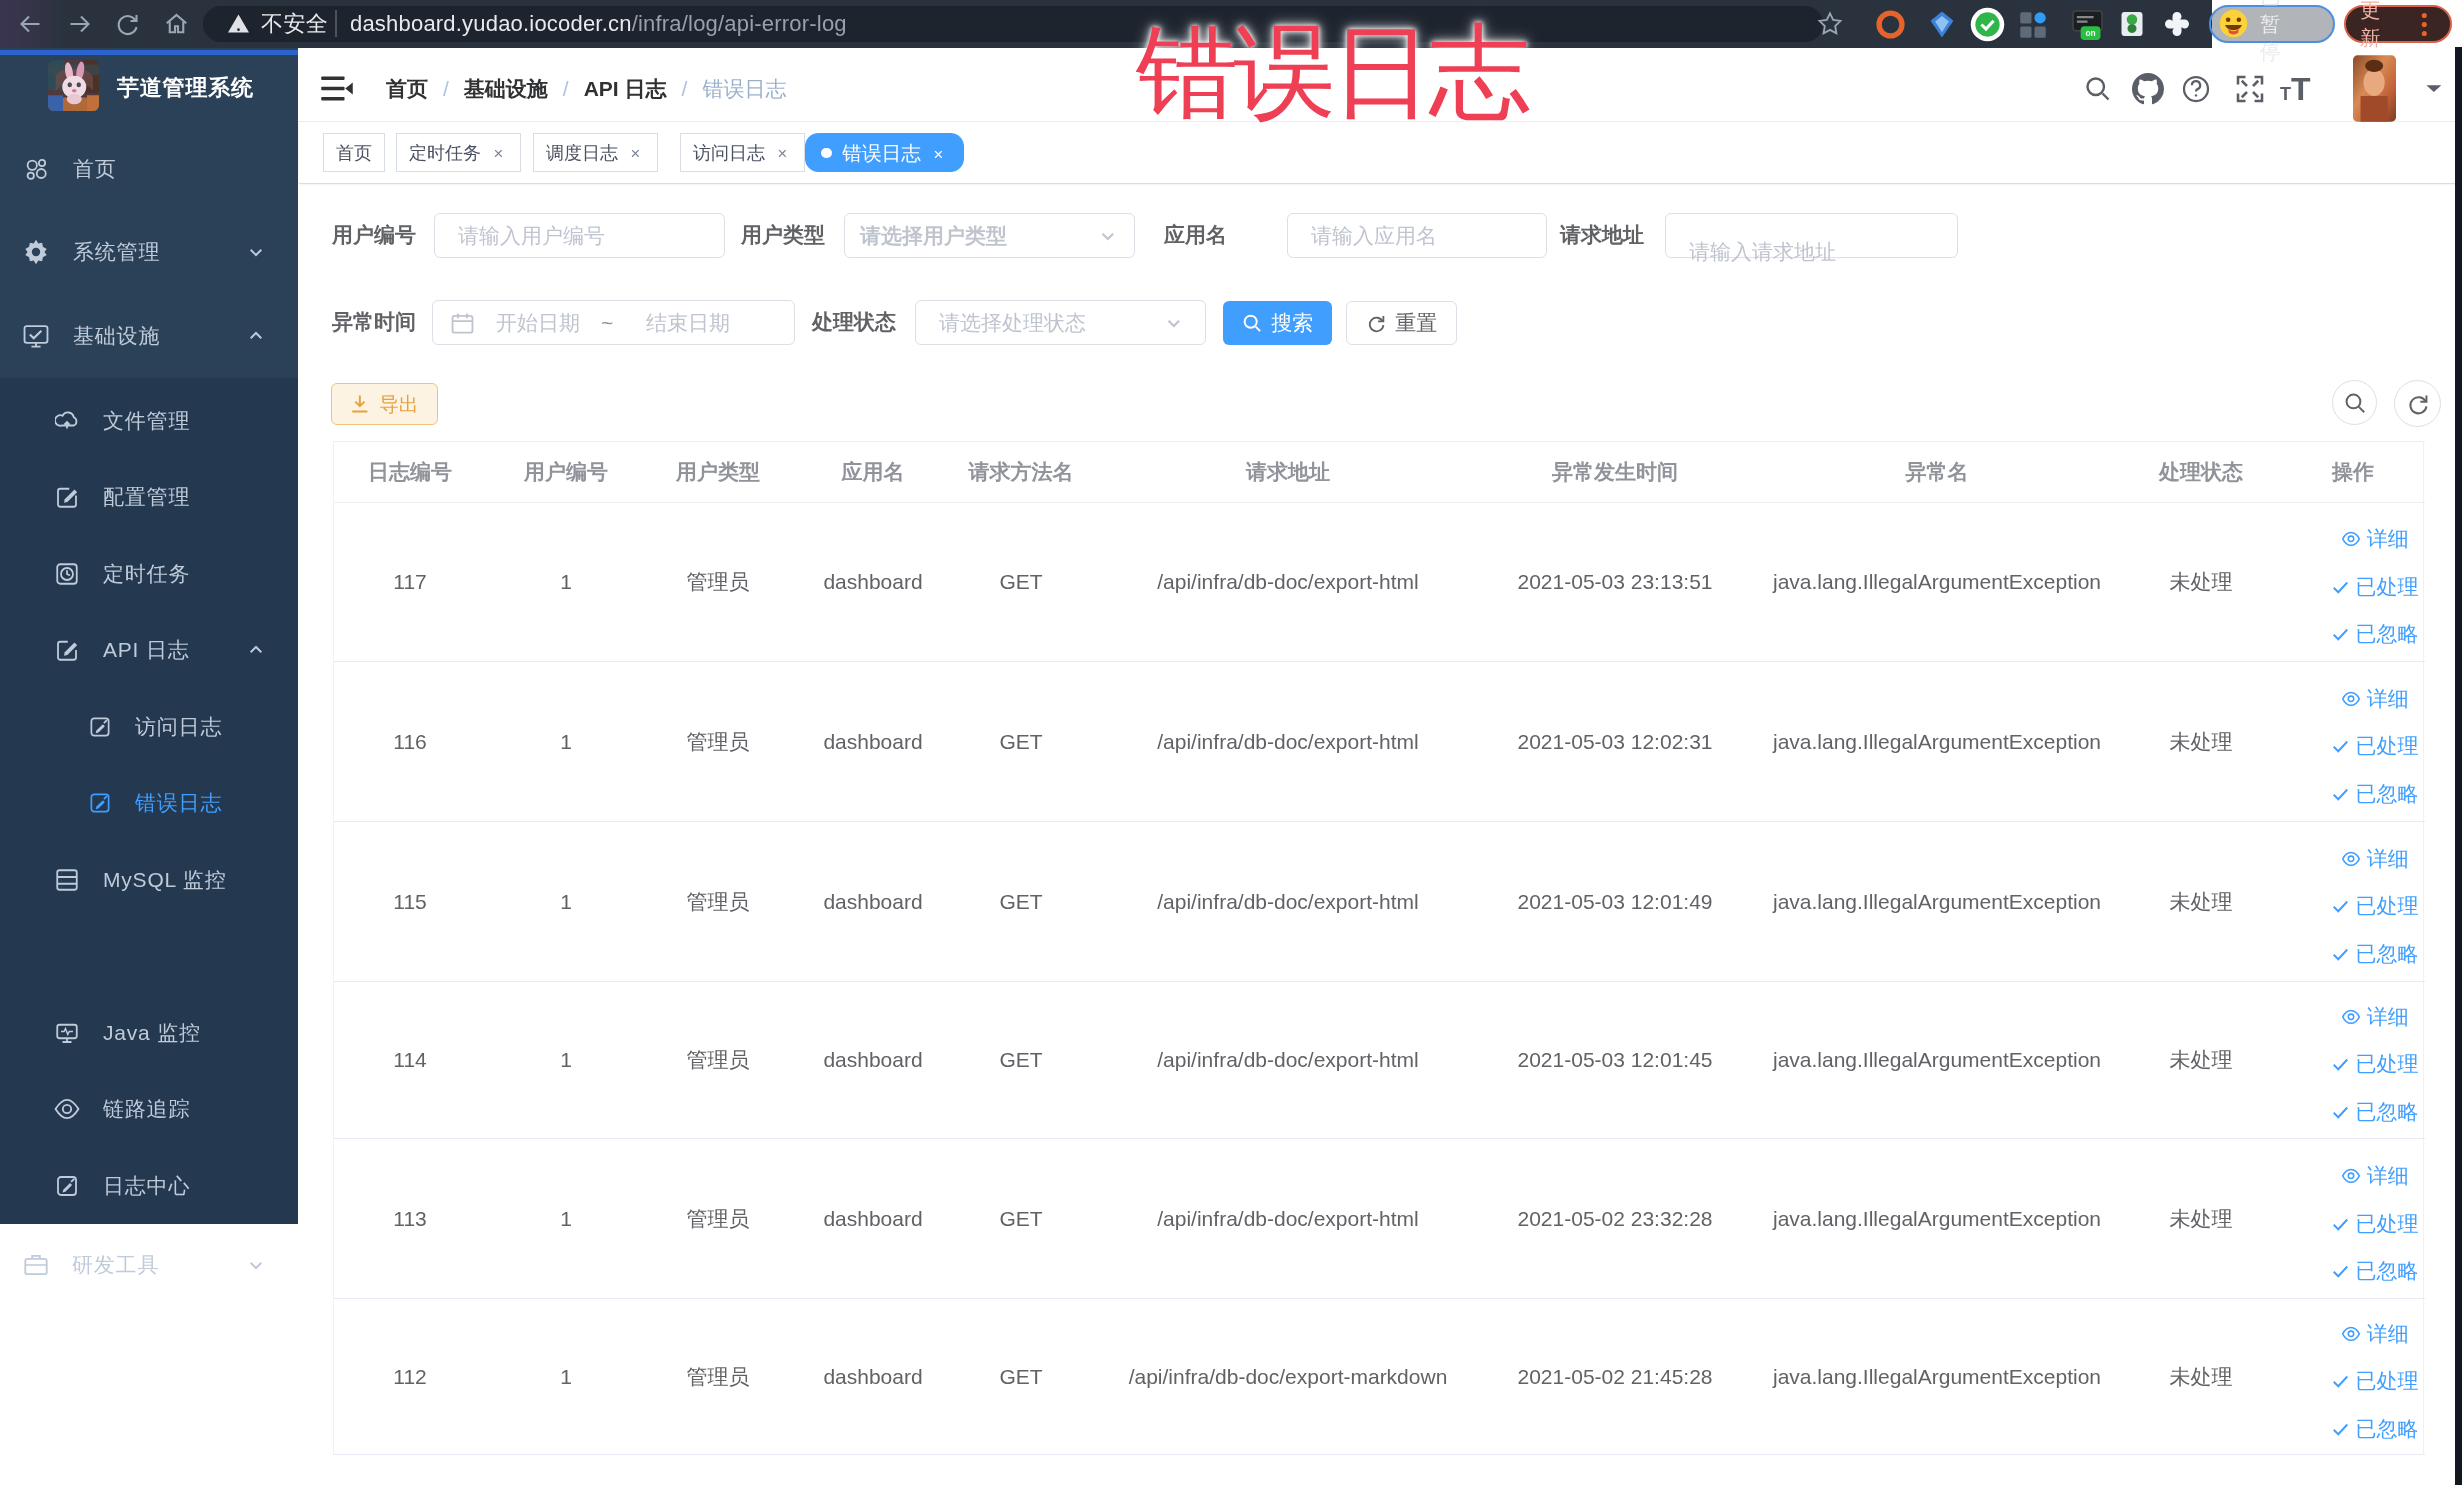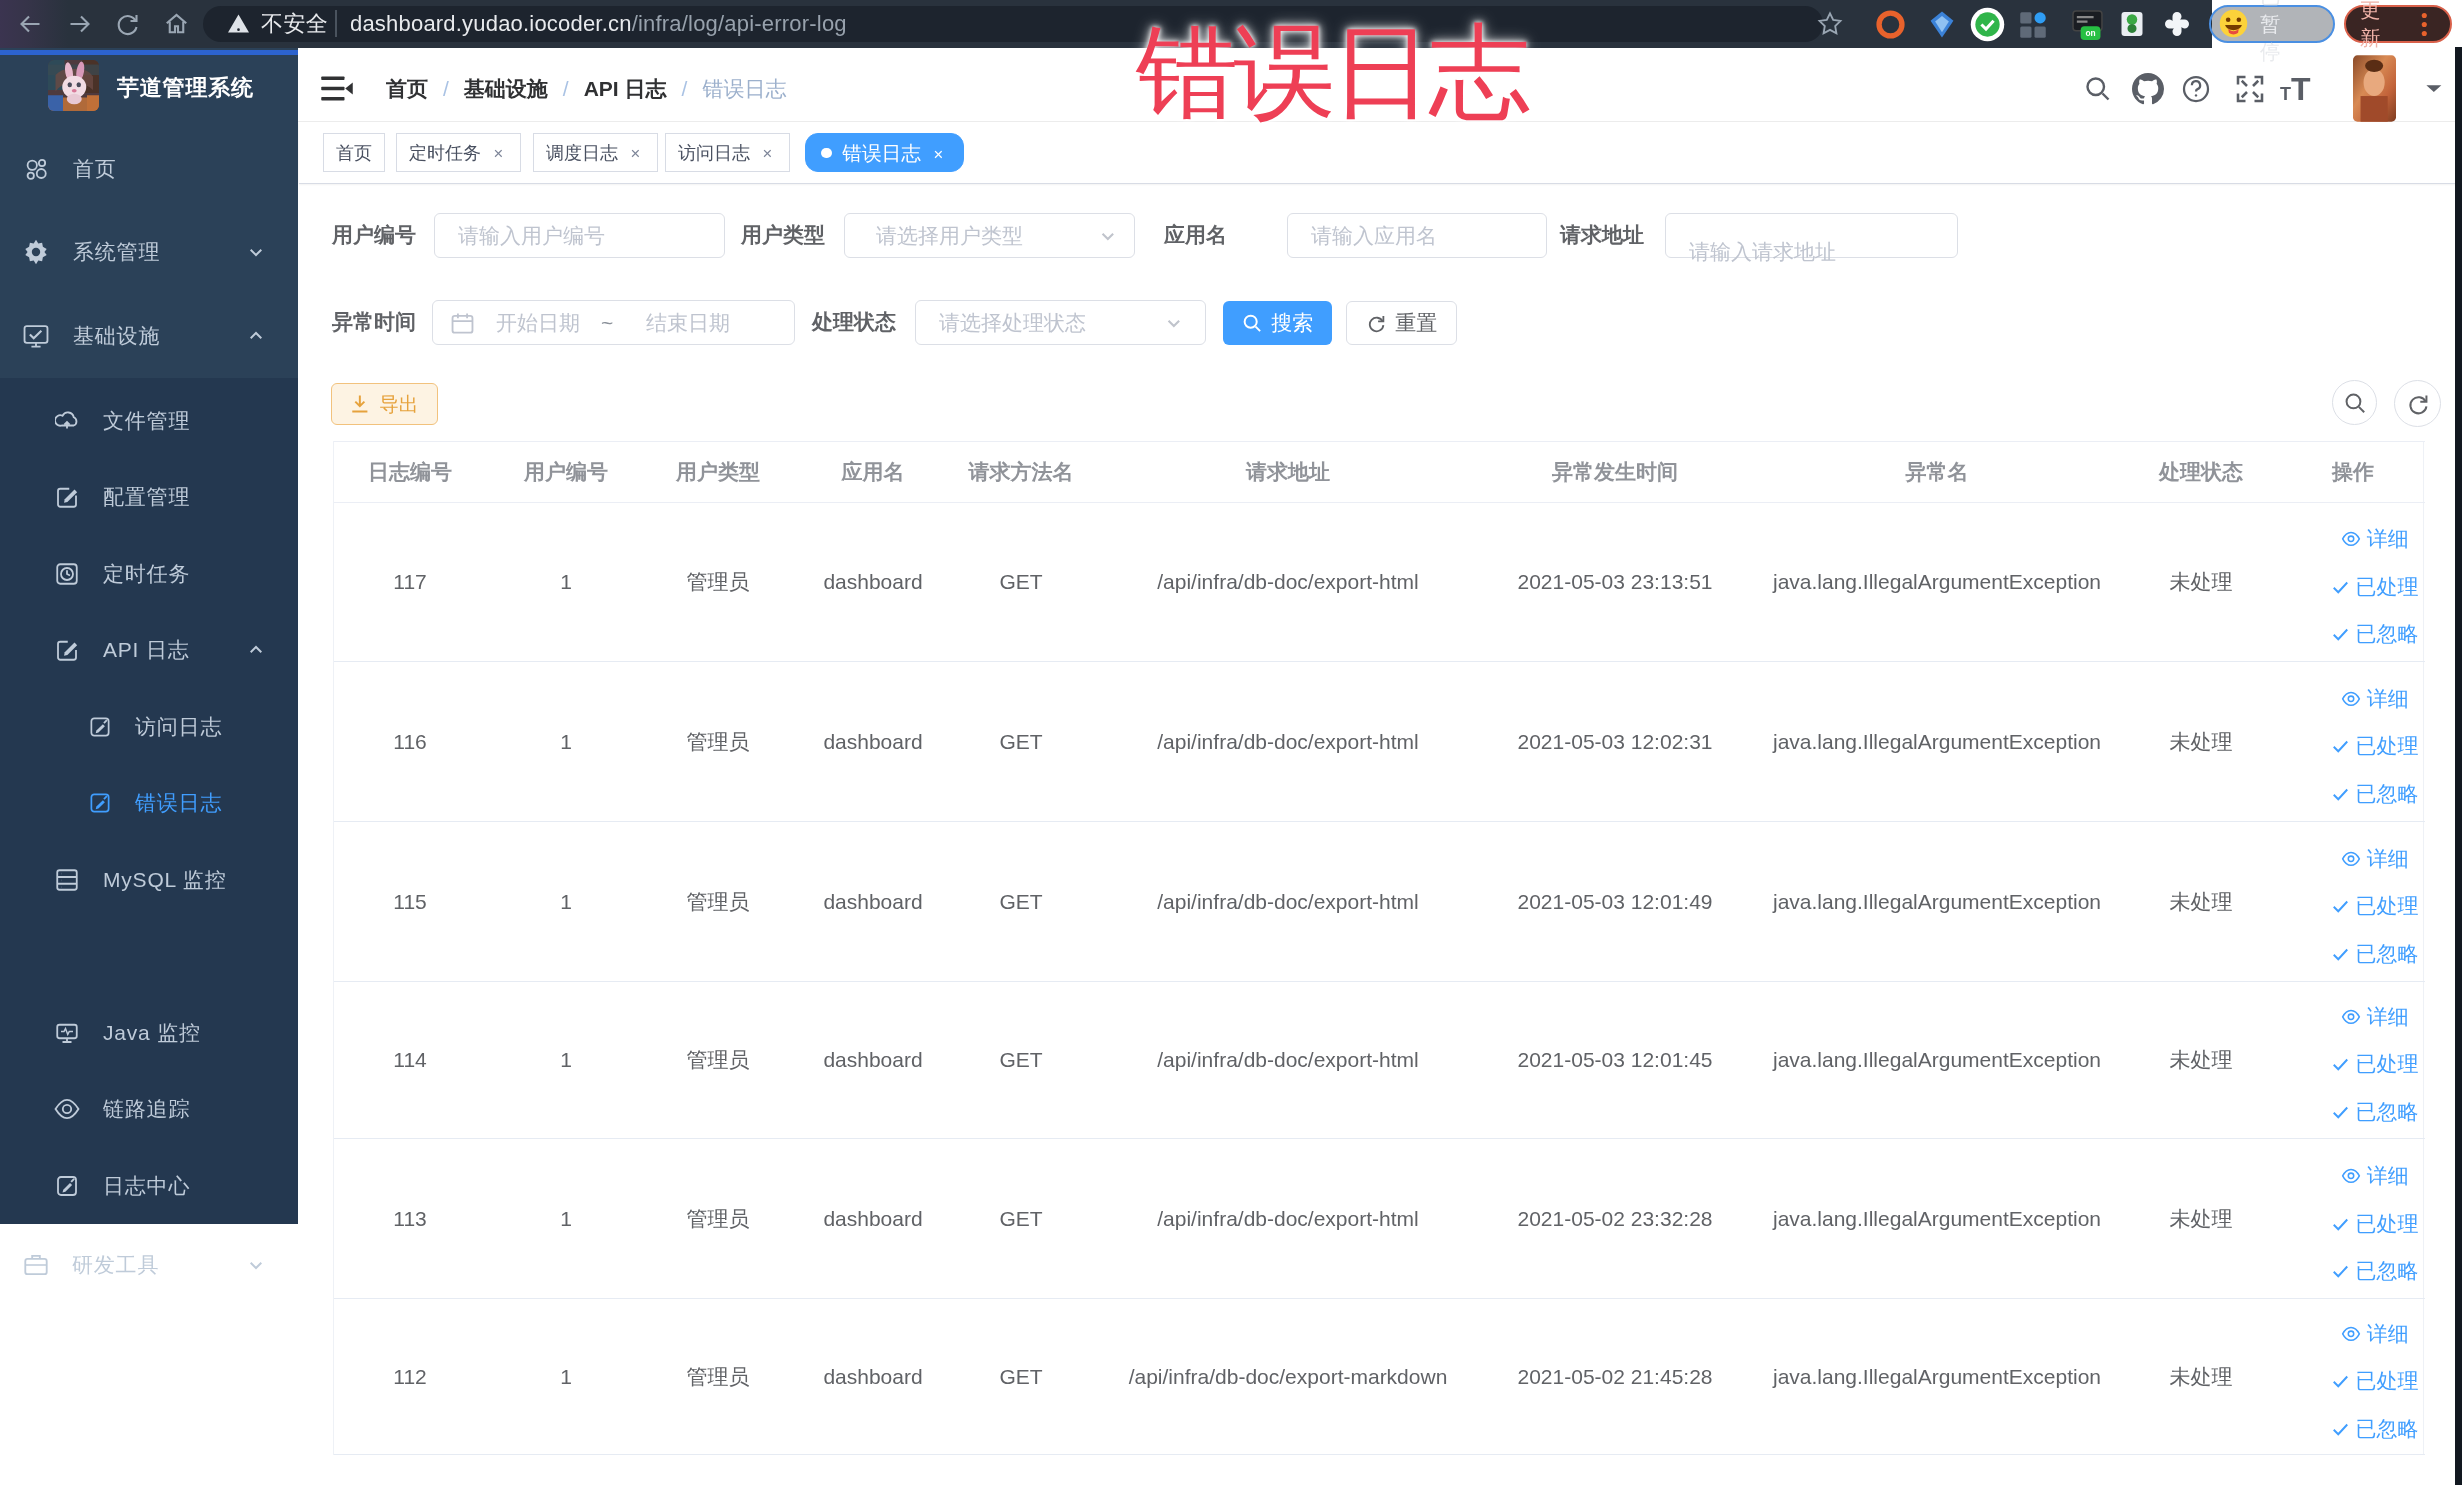--- a/index.html
+++ b/index.html
@@ -345,31 +345,31 @@
     <path d="M3 3 l10 9 10-9z"></path>
   </svg>
 <div class="abs" style="left:386px; top:89px; transform:translateY(-50%); z-index:5;">
   <span class="bc">首页</span><span class="bc bc-sep">/</span><span class="bc">基础设施</span><span class="bc bc-sep">/</span><span class="bc">API 日志</span><span class="bc bc-sep">/</span><span class="bc bc-last">错误日志</span>
 </div>
 
 <div id="tabsbar">
   <div class="tab" style="left:24px;">首页</div>
   <div class="tab" style="left:97px;">定时任务<span class="x">×</span></div>
   <div class="tab" style="left:234px;">调度日志<span class="x">×</span></div>
-  <div class="tab" style="left:366px;">访问日志<span class="x">×</span></div>
+  <div class="tab" style="left:381px;">访问日志<span class="x">×</span></div>
   <div class="tab active" style="left:506px;"><span class="tabdot"></span>错误日志<span class="x">×</span></div>
 </div>
 
 <div class="flabel" style="left:332px; top:235px;">用户编号</div>
 <div class="finput" style="left:434px; top:213px; width:291px;">
     <span class="ph" style="left:23px;">请输入用户编号</span>
   </div>
 <div class="flabel" style="left:741px; top:235px;">用户类型</div>
 <div class="finput" style="left:844px; top:213px; width:291px;">
-    <span class="ph" style="left:31px;">请选择用户类型</span>
+    <span class="ph" style="left:15px;font-weight:bold;">请选择用户类型</span>
   <svg class="caret" style="right:16.7px;" width="19.7" height="19.7" viewBox="0 0 26 26" fill="none" stroke="#c0c4cc" stroke-width="2.8">
       <path d="M6 10 l7 7 7-7"></path>
     </svg>
 </div>
 <div class="flabel" style="left:1164px; top:235px;">应用名</div>
 <div class="finput" style="left:1287px; top:213px; width:260px;">
     <span class="ph" style="left:23px;">请输入应用名</span>
   </div>
 <div class="flabel" style="left:1560px; top:235px;">请求地址</div>
 <div class="finput" style="left:1665px; top:213px; width:293px;">

